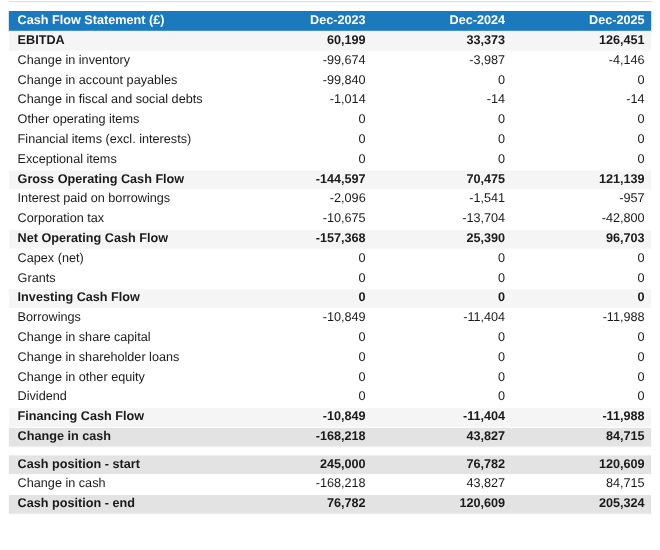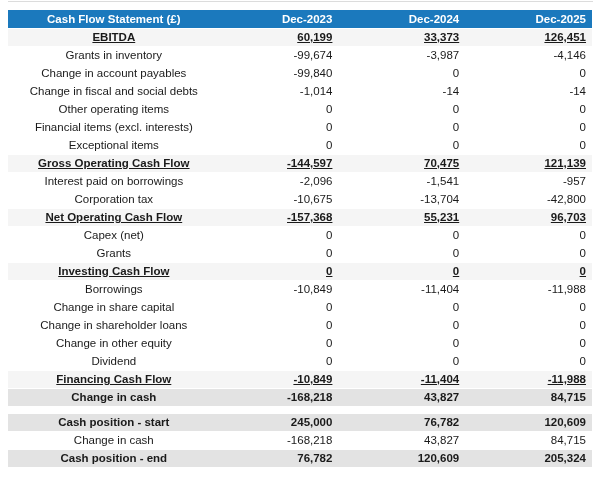--- a/index.html
+++ b/index.html
@@ -34,34 +34,33 @@
   .row.header {
     background: var(--header-bg, #1b79bd);
     color: var(--header-text, #ffffff);
     font-weight: 700;
     height: 18px;
     line-height: 18px;
   }
   .row.subtotal {
     background: var(--subtotal-bg, #f5f5f5);
     font-weight: 700;
-    text-decoration: underline;
   }
   .row.total {
     background: var(--total-bg, #e3e3e3);
     font-weight: 700;
   }
   .cell {
     overflow: hidden;
     white-space: nowrap;
   }
   .cell.label {
     flex: 0 0 33.5%;
     padding-left: 8px;
-    text-align: center;
+    text-align: left;
   }
   .cell.value {
     flex: 1;
     text-align: right;
     padding-right: 6px;
   }
   .section-gap {
     height: 7px;
     background: #ffffff;
   }
@@ -79,21 +78,21 @@
     <div class="cell value">Dec-2025</div>
   </div>
   <div class="tbody">
       <div class="row subtotal">
         <div class="cell label">EBITDA</div>
         <div class="cell value">60,199</div>
         <div class="cell value">33,373</div>
         <div class="cell value">126,451</div>
       </div>
       <div class="row normal">
-        <div class="cell label">Grants in inventory</div>
+        <div class="cell label">Change in inventory</div>
         <div class="cell value">-99,674</div>
         <div class="cell value">-3,987</div>
         <div class="cell value">-4,146</div>
       </div>
       <div class="row normal">
         <div class="cell label">Change in account payables</div>
         <div class="cell value">-99,840</div>
         <div class="cell value">0</div>
         <div class="cell value">0</div>
       </div>
@@ -135,21 +134,21 @@
       </div>
       <div class="row normal">
         <div class="cell label">Corporation tax</div>
         <div class="cell value">-10,675</div>
         <div class="cell value">-13,704</div>
         <div class="cell value">-42,800</div>
       </div>
       <div class="row subtotal">
         <div class="cell label">Net Operating Cash Flow</div>
         <div class="cell value">-157,368</div>
-        <div class="cell value">55,231</div>
+        <div class="cell value">25,390</div>
         <div class="cell value">96,703</div>
       </div>
       <div class="row normal">
         <div class="cell label">Capex (net)</div>
         <div class="cell value">0</div>
         <div class="cell value">0</div>
         <div class="cell value">0</div>
       </div>
       <div class="row normal">
         <div class="cell label">Grants</div>

